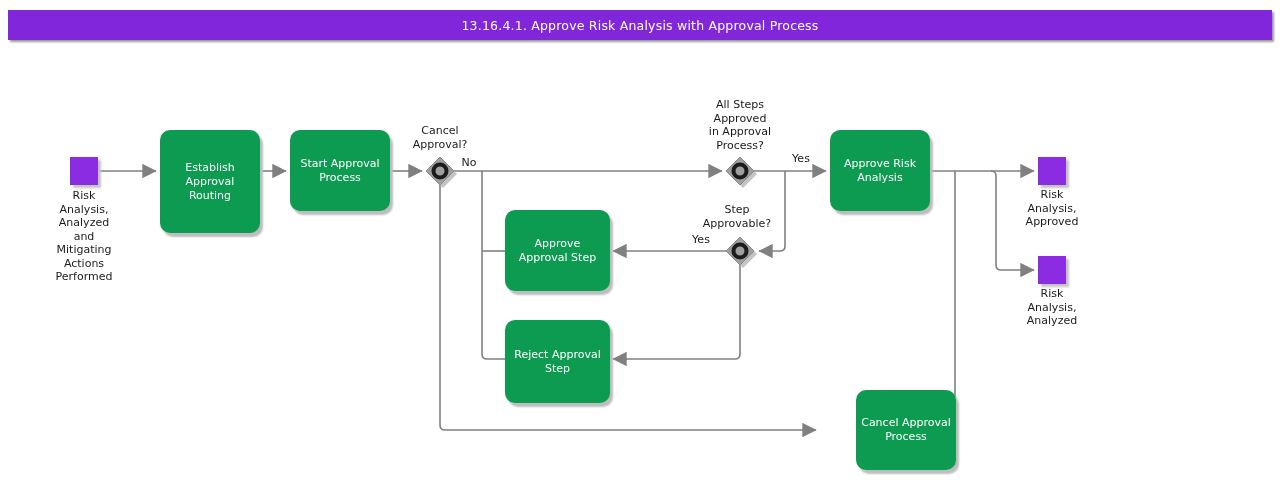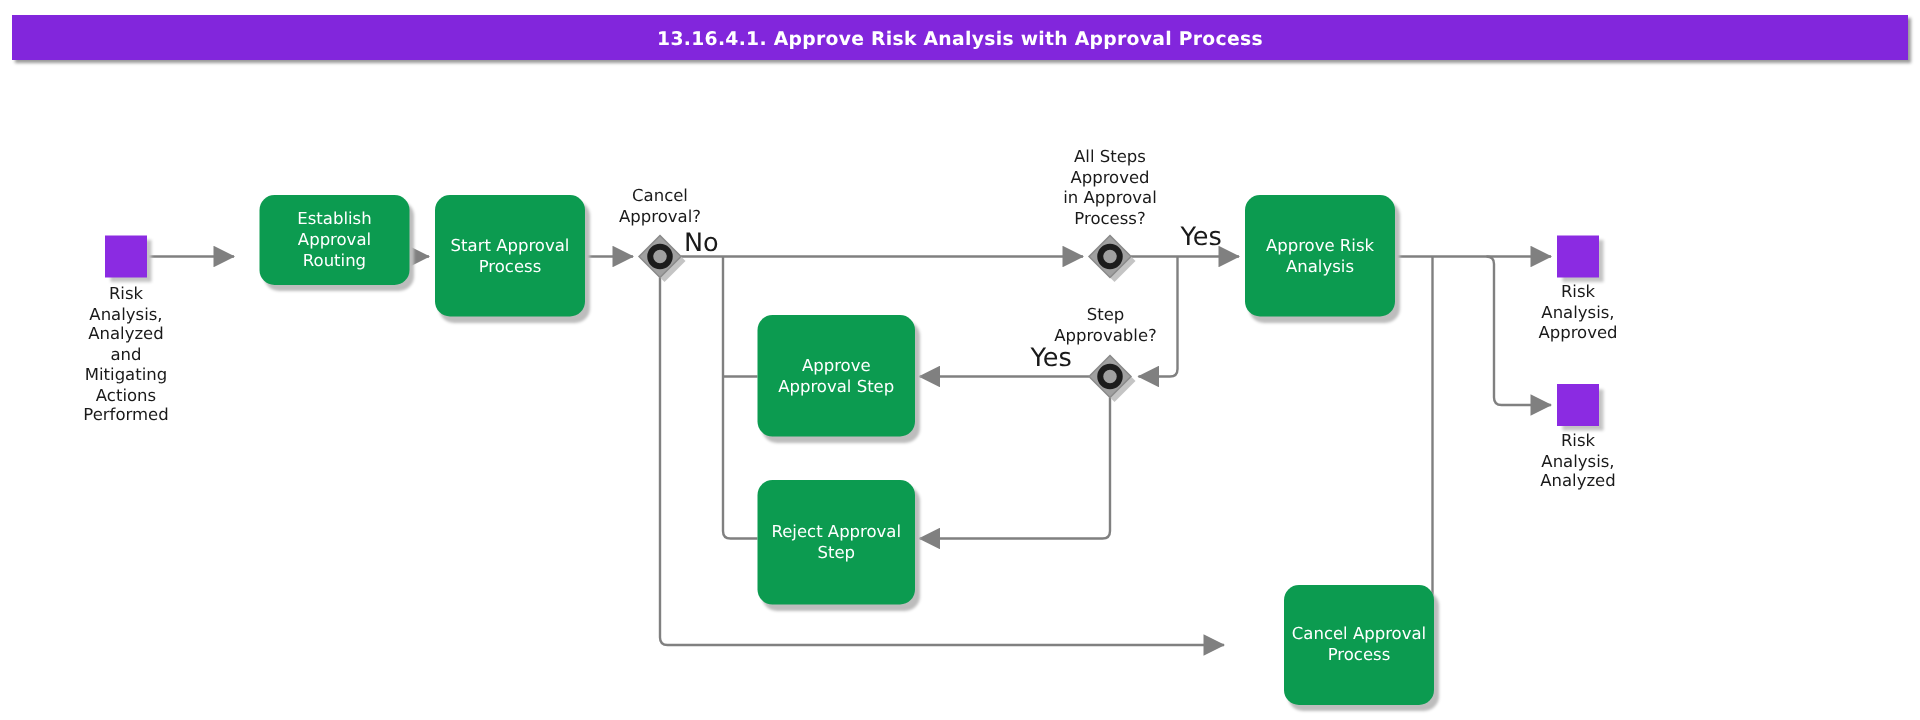--- a/index.html
+++ b/index.html
@@ -7,21 +7,21 @@
     position:relative;width:1280px;height:480px;overflow:hidden;background:#ffffff;
     font-family:"DejaVu Sans","Liberation Sans",sans-serif;color:var(--label-text,#1a1a1a);
   }
   .title-bar{
     position:absolute;left:8px;top:10px;width:1264px;height:30px;
     background:var(--title-bar,#8226dc);
     display:flex;align-items:center;justify-content:center;
     box-shadow:2px 2px 2px #9a9a9a;
   }
   .title-bar span{
-    color:var(--title-text,#fff);font-size:12.5px;font-weight:bold;letter-spacing:.2px;
+    color:var(--title-text,#fff);font-size:12.5px;font-weight:normal;letter-spacing:.2px;
   }
   svg.wires{position:absolute;left:0;top:0;width:1280px;height:480px;}
   .edge{stroke:var(--line,#808080);stroke-width:1.6;fill:none;}
   .arrow{fill:var(--line,#808080);}
   .gw-shadow{fill:var(--shadow,#c0c0c0);}
   .gw-diamond{fill:var(--gateway,#a0a0a0);stroke:#8a8a8a;stroke-width:1;}
   .gw-ring{fill:var(--gateway,#a0a0a0);stroke:var(--gateway-ring,#1c1c1c);stroke-width:4;}
   .task{
     position:absolute;background:var(--task,#0c9b50);border-radius:10px;
     display:flex;align-items:center;justify-content:center;text-align:center;
@@ -32,21 +32,21 @@
   }
   .event{
     position:absolute;width:28px;height:28px;background:var(--event,#8b2be2);
     box-shadow:3px 3px 2px #c4c4c4;
   }
   .diagram-label{
     position:absolute;font-size:11px;line-height:13.5px;text-align:center;
     white-space:pre-line;color:var(--label-text,#1a1a1a);
   }
   .edge-label{
-    position:absolute;font-size:17px;line-height:13px;text-align:left;
+    position:absolute;font-size:11px;line-height:13px;text-align:center;
     color:var(--label-text,#1a1a1a);
   }
 </style>
 </head>
 <body>
 
 <div class="canvas">
 
   <div class="title-bar">
     <span>13.16.4.1. Approve Risk Analysis with Approval Process</span>
@@ -95,21 +95,21 @@
 
   <div class="event" style="left:70px;top:157px;"></div>
   <div class="diagram-label" style="left:36px;top:189px;width:96px;">Risk
 Analysis,
 Analyzed
 and
 Mitigating
 Actions
 Performed</div>
 
-  <div class="task" style="left:160px;top:130px;width:100px;height:60px;margin-left:13px;">
+  <div class="task" style="left:160px;top:130px;width:100px;height:103px;">
     <span class="task-label">Establish
 Approval
 Routing</span>
   </div>
 
   <div class="task" style="left:290px;top:130px;width:100px;height:81px;text-align:center;">
     <span class="task-label">Start Approval
 Process</span>
   </div>
 

